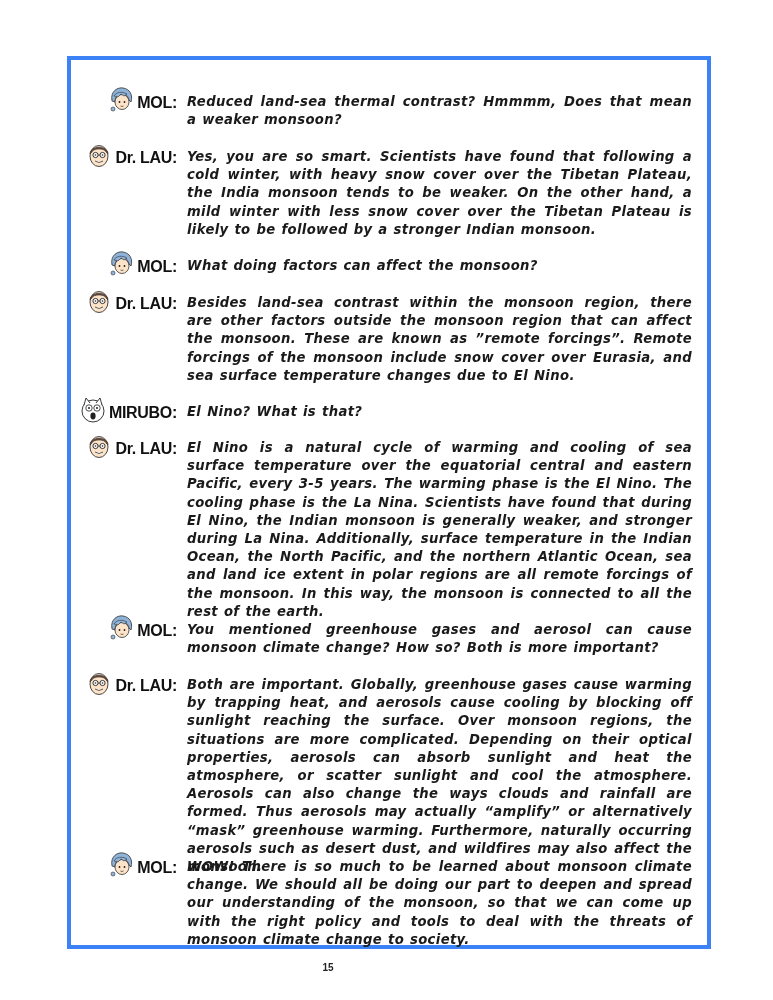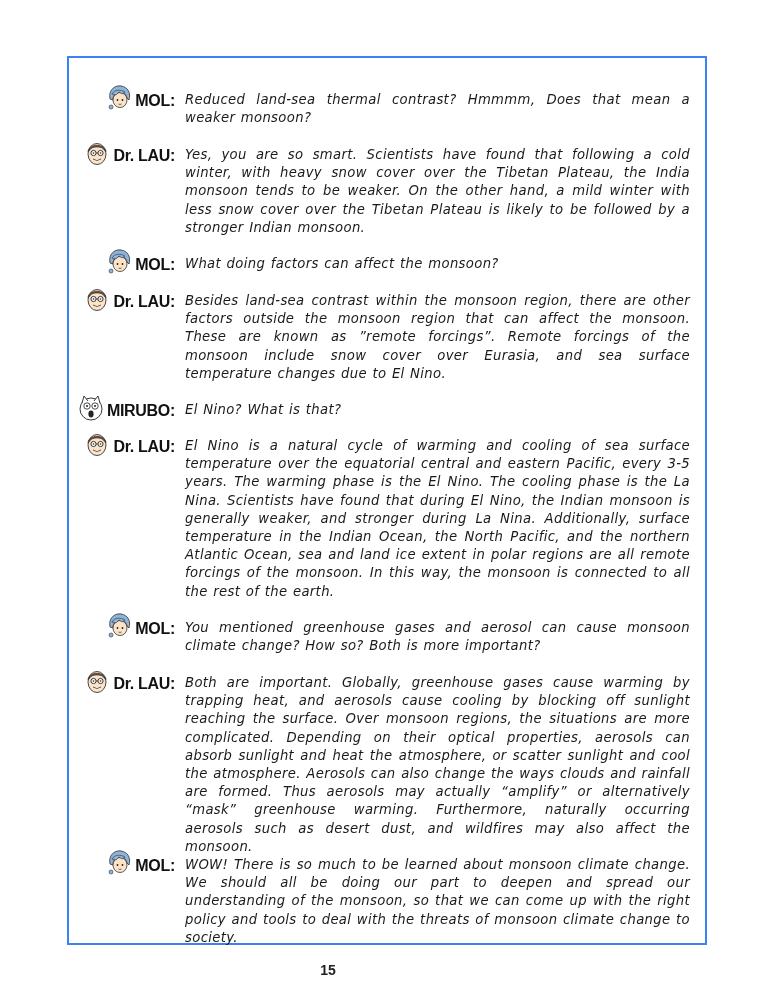--- a/index.html
+++ b/index.html
@@ -1,39 +1,39 @@
 <!DOCTYPE html>
 <html><head>
 <meta charset="utf-8">
 <style>
   html, body { margin: 0; padding: 0; background: #ffffff; }
   body { width: 773px; height: 1000px; position: relative; overflow: hidden; }
   .frame {
     position: absolute; left: 67px; top: 56px; width: 636px; height: 885px;
-    border: 2px solid #3b82f6; box-sizing: content-box;
+    border: 4px solid #3b82f6; box-sizing: content-box;
   }
   .entry { position: absolute; left: 0; width: 100%; }
   .speaker {
     position: absolute; right: 530px; top: 0;
     display: flex; align-items: center; gap: 3px; white-space: nowrap;
   }
   .name {
     font-family: "Liberation Sans", sans-serif; font-weight: bold;
     font-size: 16px; color: #111; letter-spacing: -0.3px;
   }
   .avatar { width: 26px; height: 26px; display: inline-block; margin-top: -6px; }
   .text {
     position: absolute; left: 116px; width: 505px;
     font-family: "DejaVu Sans", sans-serif; font-style: italic;
     font-size: 13.2px; line-height: 18.2px; color: #1a1a1a;
-    text-align: justify; letter-spacing: 0.35px; word-spacing: 1px;
+    text-align: justify; letter-spacing: 0.35px; word-spacing: 1px; font-weight: bold;
   }
   .pagenum {
     position: absolute; left: 0; width: 656px; top: 962px; text-align: center;
-    font-family: "Liberation Sans", sans-serif; font-weight: bold; font-size: 14px; color: #222;
+    font-family: "Liberation Sans", sans-serif; font-weight: bold; font-size: 10px; color: #222;
   }
 </style>
 </head>
 <body>
 
 <svg width="0" height="0" style="position:absolute">
   <defs>
     <symbol id="mol" viewBox="0 0 26 26">
       <path d="M4 14 C2 4 10 0 15 1 C22 2 25 8 23 15 L21 13 C20 9 18 7 14 7 C10 7 7 10 7 15 Z" fill="#8fb3d9" stroke="#333" stroke-width="0.8"></path>
       <ellipse cx="14" cy="15" rx="7" ry="7.5" fill="#fde3c8" stroke="#333" stroke-width="0.8"></ellipse>

